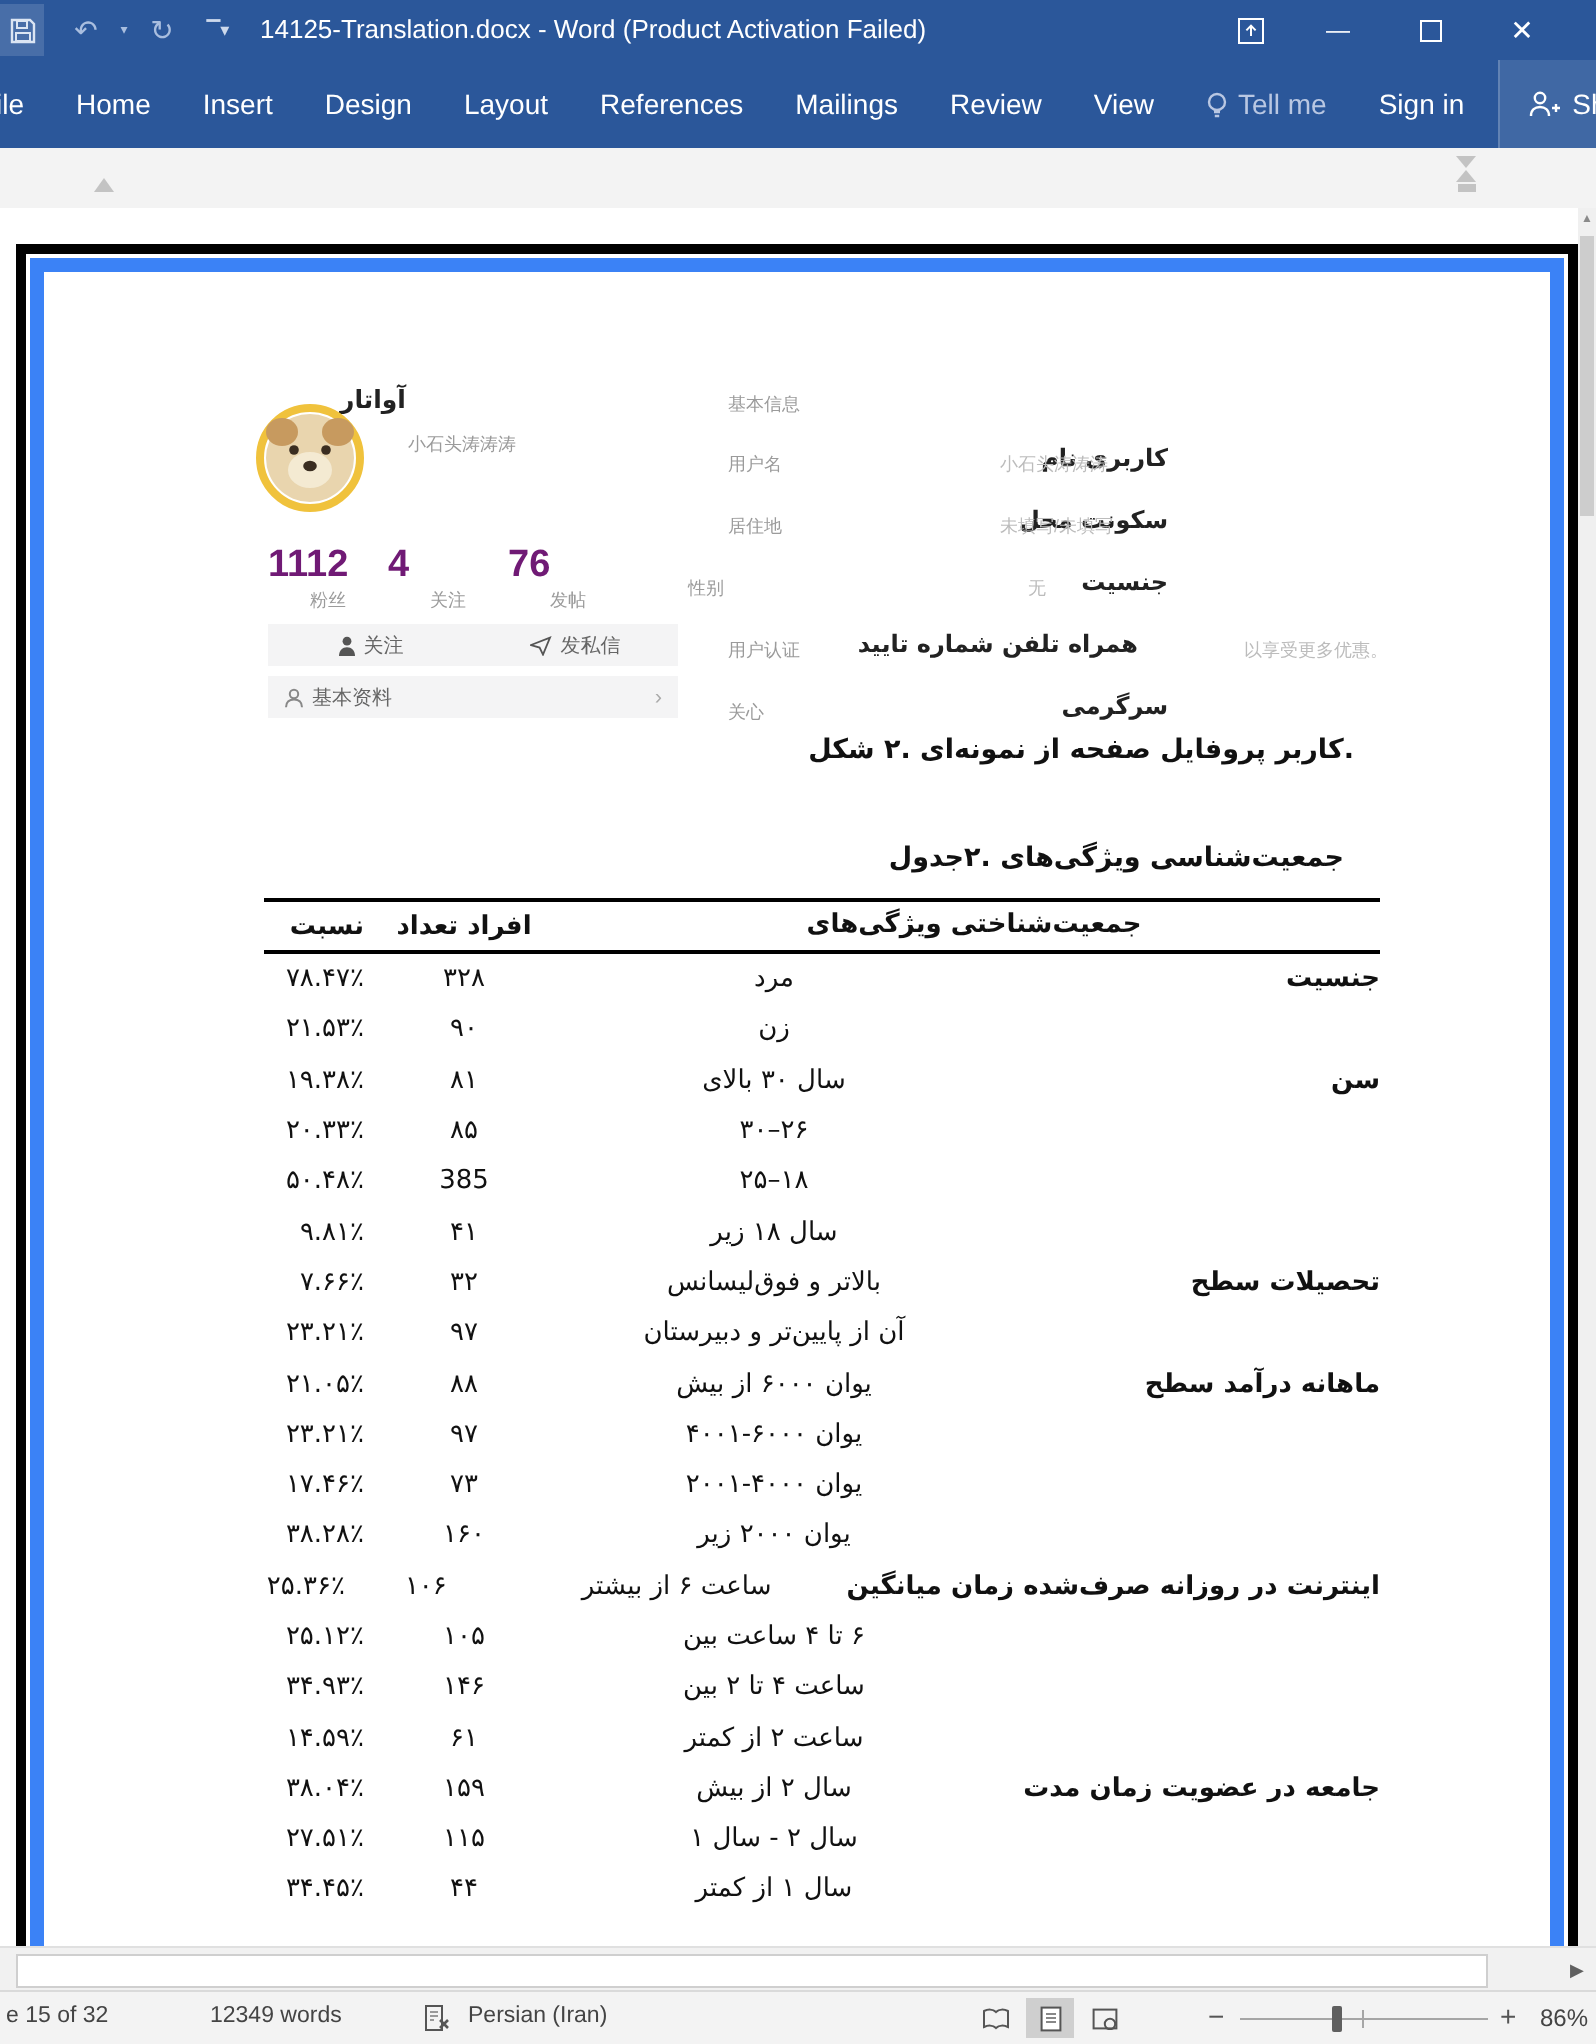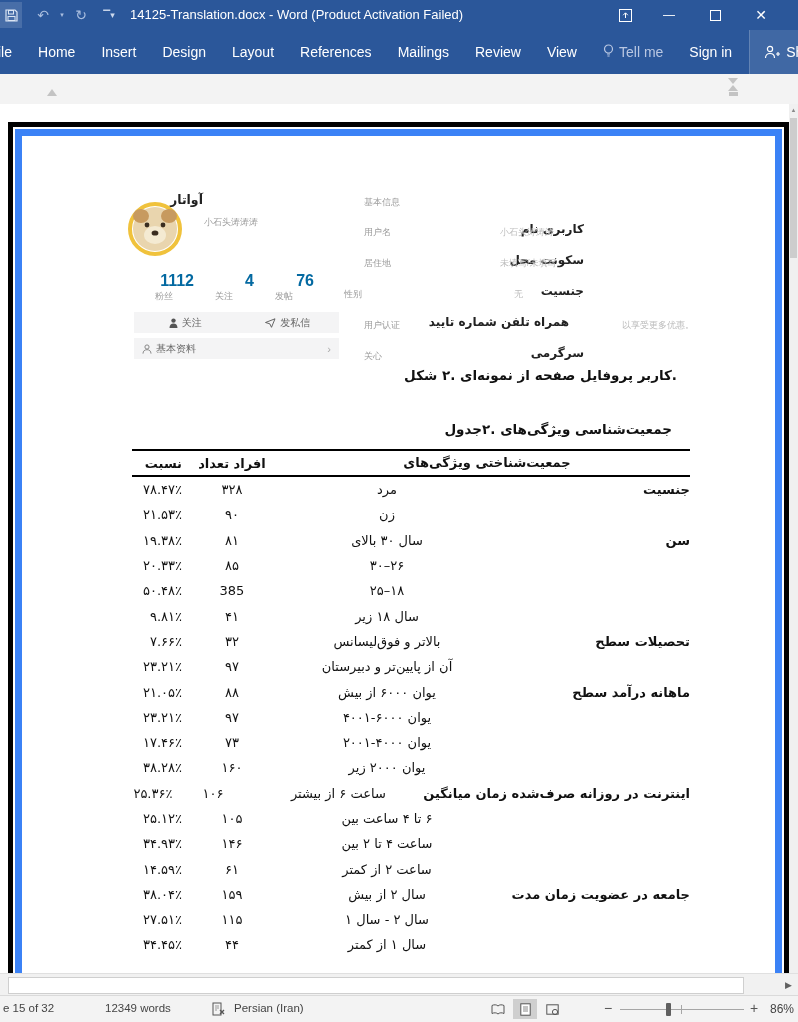--- a/index.html
+++ b/index.html
@@ -46,21 +46,21 @@
 
   
   .zh{color:#9b9b9b;font-size:9px;white-space:nowrap;}
   .zh-light{color:#bcbcbc;font-size:9px;white-space:nowrap;}
   .fa{direction:ltr;unicode-bidi:plaintext;font-family:"DejaVu Sans",sans-serif;}
   .fa span{unicode-bidi:isolate;}
   .fa span.n{direction:ltr;unicode-bidi:isolate-override;}
   .fa-bold{font-weight:bold;color:#222;font-size:12px;white-space:nowrap;}
   .graybar{background:#f4f4f5;}
   #avatar-ring{left:106px;top:66px;}
-  .stat-num{font-weight:bold;font-size:16px;color:#0369a1;text-align:right;}
+  .stat-num{font-weight:bold;font-size:19px;color:#701a75;text-align:left;}
   .iconzh{display:flex;align-items:center;gap:4px;color:#666;font-size:10px;}
 
   
   #caption{left:110px;top:231px;width:545px;text-align:right;font-size:13.5px;font-weight:bold;color:#111;}
   #tbl-title{left:110px;top:285px;width:540px;text-align:right;font-size:13.5px;font-weight:bold;color:#111;}
   #tbl{left:110px;top:313px;width:558px;color:#111;}
   .rule{background:#000;height:2px;width:558px;}
   #tbl-head{height:24px;display:flex;align-items:center;font-weight:bold;font-size:13px;}
   .c-pct{width:50px;text-align:right;}
   .c-cnt{width:100px;text-align:center;}
@@ -133,21 +133,21 @@
 <div class="abs" id="ribbon">
   <span class="rtab" id="tab-file">ile</span>
   <span class="rtab">Home</span>
   <span class="rtab">Insert</span>
   <span class="rtab">Design</span>
   <span class="rtab">Layout</span>
   <span class="rtab">References</span>
   <span class="rtab">Mailings</span>
   <span class="rtab">Review</span>
   <span class="rtab">View</span>
-  <span class="rtab dim" style="display:flex;align-items:flex-start;gap:5px">
+  <span class="rtab dim" style="display:flex;align-items:flex-end;gap:5px">
     <svg width="11" height="14" viewBox="0 0 11 14">
       <circle cx="5.5" cy="5" r="4" fill="none" stroke="#b9c7e2" stroke-width="1.2"></circle>
       <path d="M4 10 h3 M4.4 12 h2.2" stroke="#b9c7e2" stroke-width="1.2"></path>
     </svg>
     <span>Tell me</span>
   </span>
   <span class="rtab">Sign in</span>
   <span id="share-chip">
     <svg width="16" height="14" viewBox="0 0 16 14">
       <circle cx="6" cy="4" r="2.6" fill="none" stroke="#fff" stroke-width="1.2"></circle>

